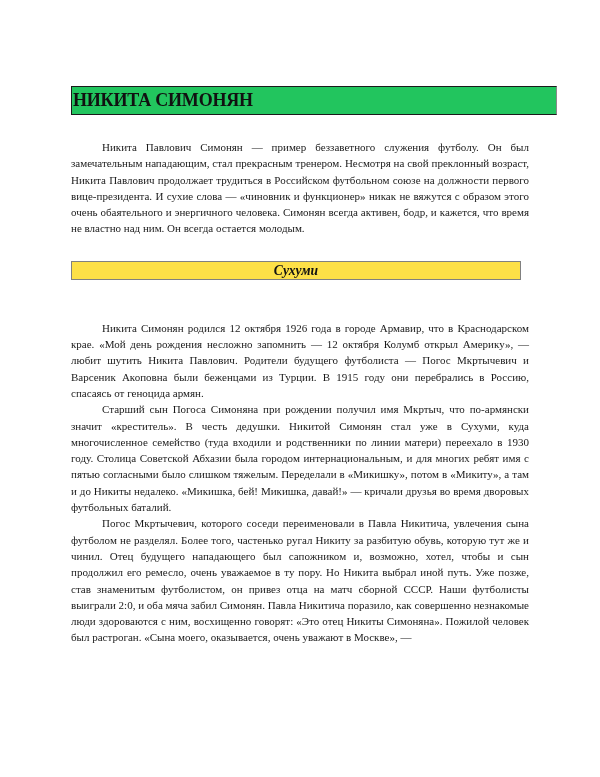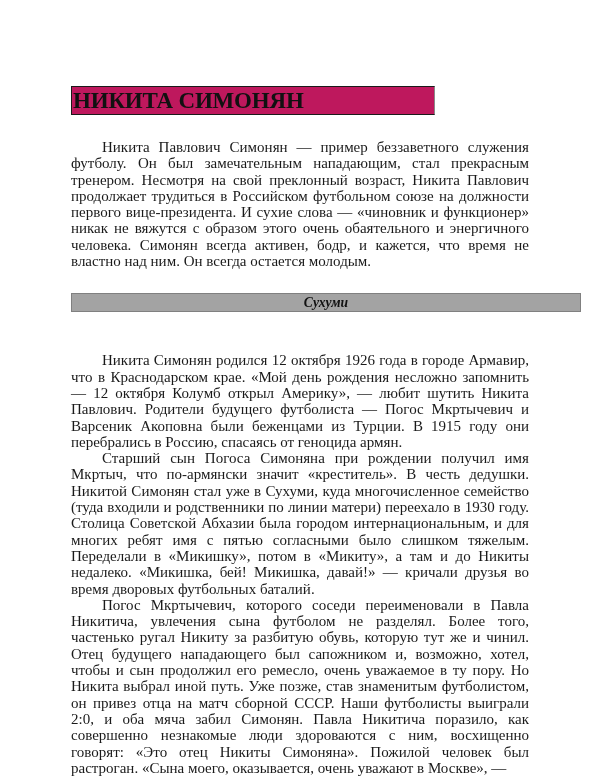--- a/index.html
+++ b/index.html
@@ -16,50 +16,50 @@
     color: #1a1a1a;
   }
   .page {
     position: absolute;
     left: 71px;
     top: 86px;
     width: 458px;
   }
   .title-box {
     box-sizing: border-box;
-    width: 364px;
+    width: 486px;
     height: 29px;
-    background: #be185d;
+    background: #22c55e;
     border: 1px solid #1a1a1a;
     border-right-color: #8a8a8a;
     padding: 0 0 0 1px;
     font-weight: bold;
-    font-size: 23px;
+    font-size: 18px;
     line-height: 27px;
     color: #111;
     letter-spacing: -0.2px;
     white-space: nowrap;
   }
   .para {
     margin: 0;
-    font-size: 15px;
+    font-size: 11px;
     line-height: 16.3px;
     text-align: justify;
     text-indent: 31px;
     hyphens: none;
   }
   .section-one {
     margin-top: 24px;
   }
   .subhead-box {
     box-sizing: border-box;
-    width: 510px;
+    width: 450px;
     height: 19px;
     margin-top: 24px;
-    background: #a3a3a3;
+    background: #fde047;
     border: 1px solid #808080;
     text-align: center;
     font-weight: bold;
     font-style: italic;
     font-size: 13.6px;
     line-height: 17px;
     color: #111;
   }
   .section-two {
     margin-top: 40px;

